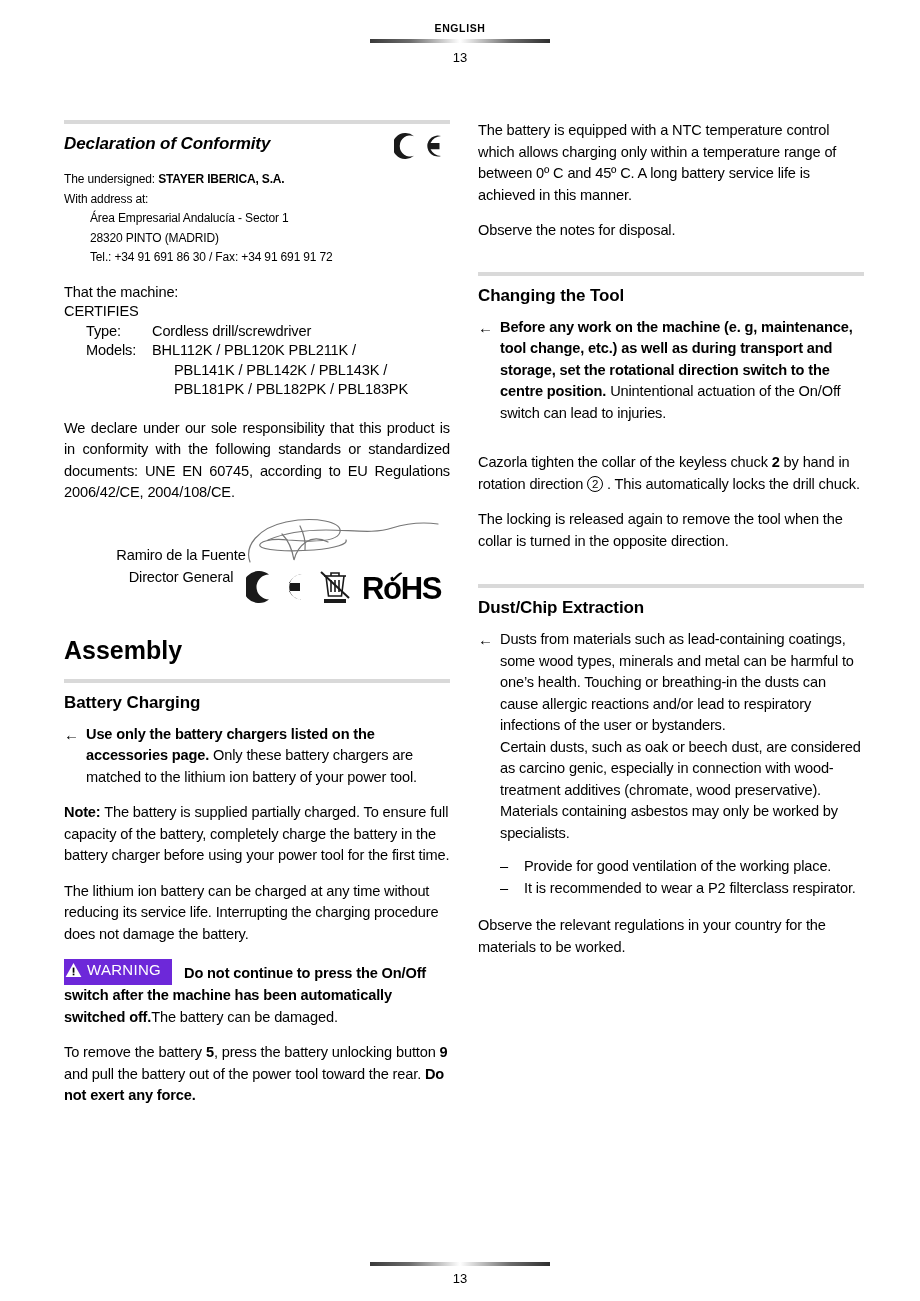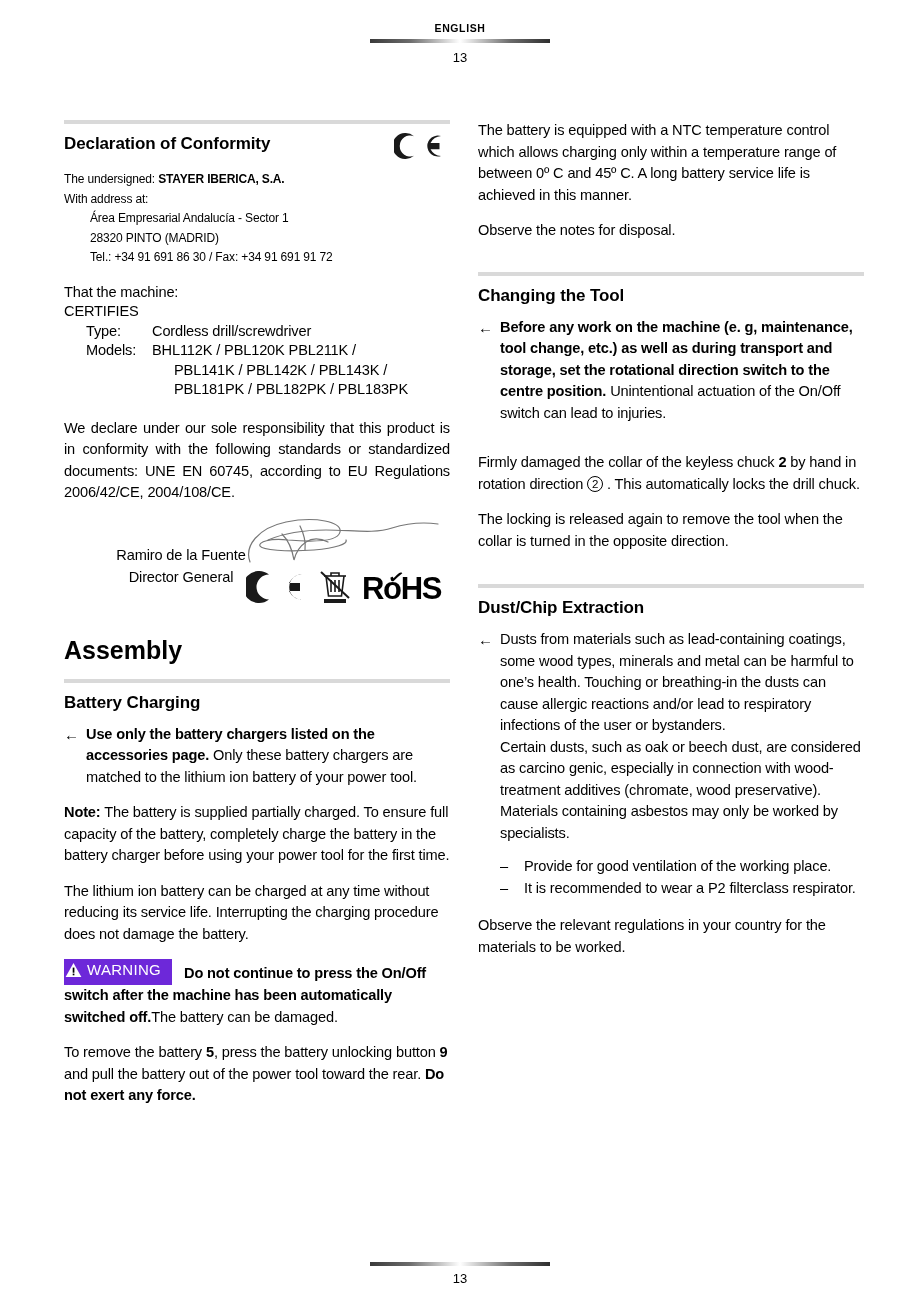--- a/index.html
+++ b/index.html
@@ -88,21 +88,21 @@
   p.tight { margin-bottom: 0; }
   p.justify { text-align: justify; }
   b, strong { font-weight: bold; }
 
   .title-row {
     display: flex;
     align-items: flex-start;
     justify-content: space-between;
     margin-bottom: 11px;
   }
-  .title-row h2.sec-title { margin-bottom: 0; }
+  .title-row h2.sec-title { margin-bottom: 0; font-style: italic; }
 
   
   .ce-mark { display: inline-block; line-height: 0; margin-right: 4px; }
 
   
   .addr-lines { font-size: 12px; line-height: 19.5px; letter-spacing: -0.15px; }
   .addr-indent { padding-left: 26px; }
 
   .certifies { font-size: 14.6px; line-height: 19.5px; letter-spacing: -0.15px; }
   .spec-table { margin-top: 0; }
@@ -343,21 +343,21 @@
 
     <div class="sec-rule"></div>
     <h2 class="sec-title">Changing the Tool</h2>
 
     <div class="arrow-item" style="margin-bottom:28px;">
       <span class="arrow-glyph">←</span>
       <span class="arrow-body"><b>Before any work on the machine (e. g, maintenance, tool change, etc.) as well as during transport and storage, set the rotational direction switch to the centre position.</b><span> Unintentional actuation of the On/Off switch can lead to injuries.</span></span>
     </div>
 
 
-    <p class="body"><span>Firmly damaged the collar of the keyless chuck  </span><span class="nb">2</span><span> by hand in rotation direction  </span><span class="circ">2</span><span> . This automatically locks the drill chuck.</span></p>
+    <p class="body"><span>Cazorla tighten the collar of the keyless chuck  </span><span class="nb">2</span><span> by hand in rotation direction  </span><span class="circ">2</span><span> . This automatically locks the drill chuck.</span></p>
 
     <p class="body" style="margin-bottom:32px;">The locking is released again to remove the tool when the collar is turned in the opposite direction.</p>
 
     <div class="sec-rule"></div>
     <h2 class="sec-title">Dust/Chip Extraction</h2>
 
     <div class="arrow-item" style="margin-bottom:0;">
       <span class="arrow-glyph">←</span>
       <span class="arrow-body">Dusts from materials such as lead-containing coatings, some wood types, minerals and metal can be harmful to one’s health. Touching or breathing-in the dusts can cause allergic reactions and/or lead to respiratory infections of the user or bystanders.</span>
     </div>

